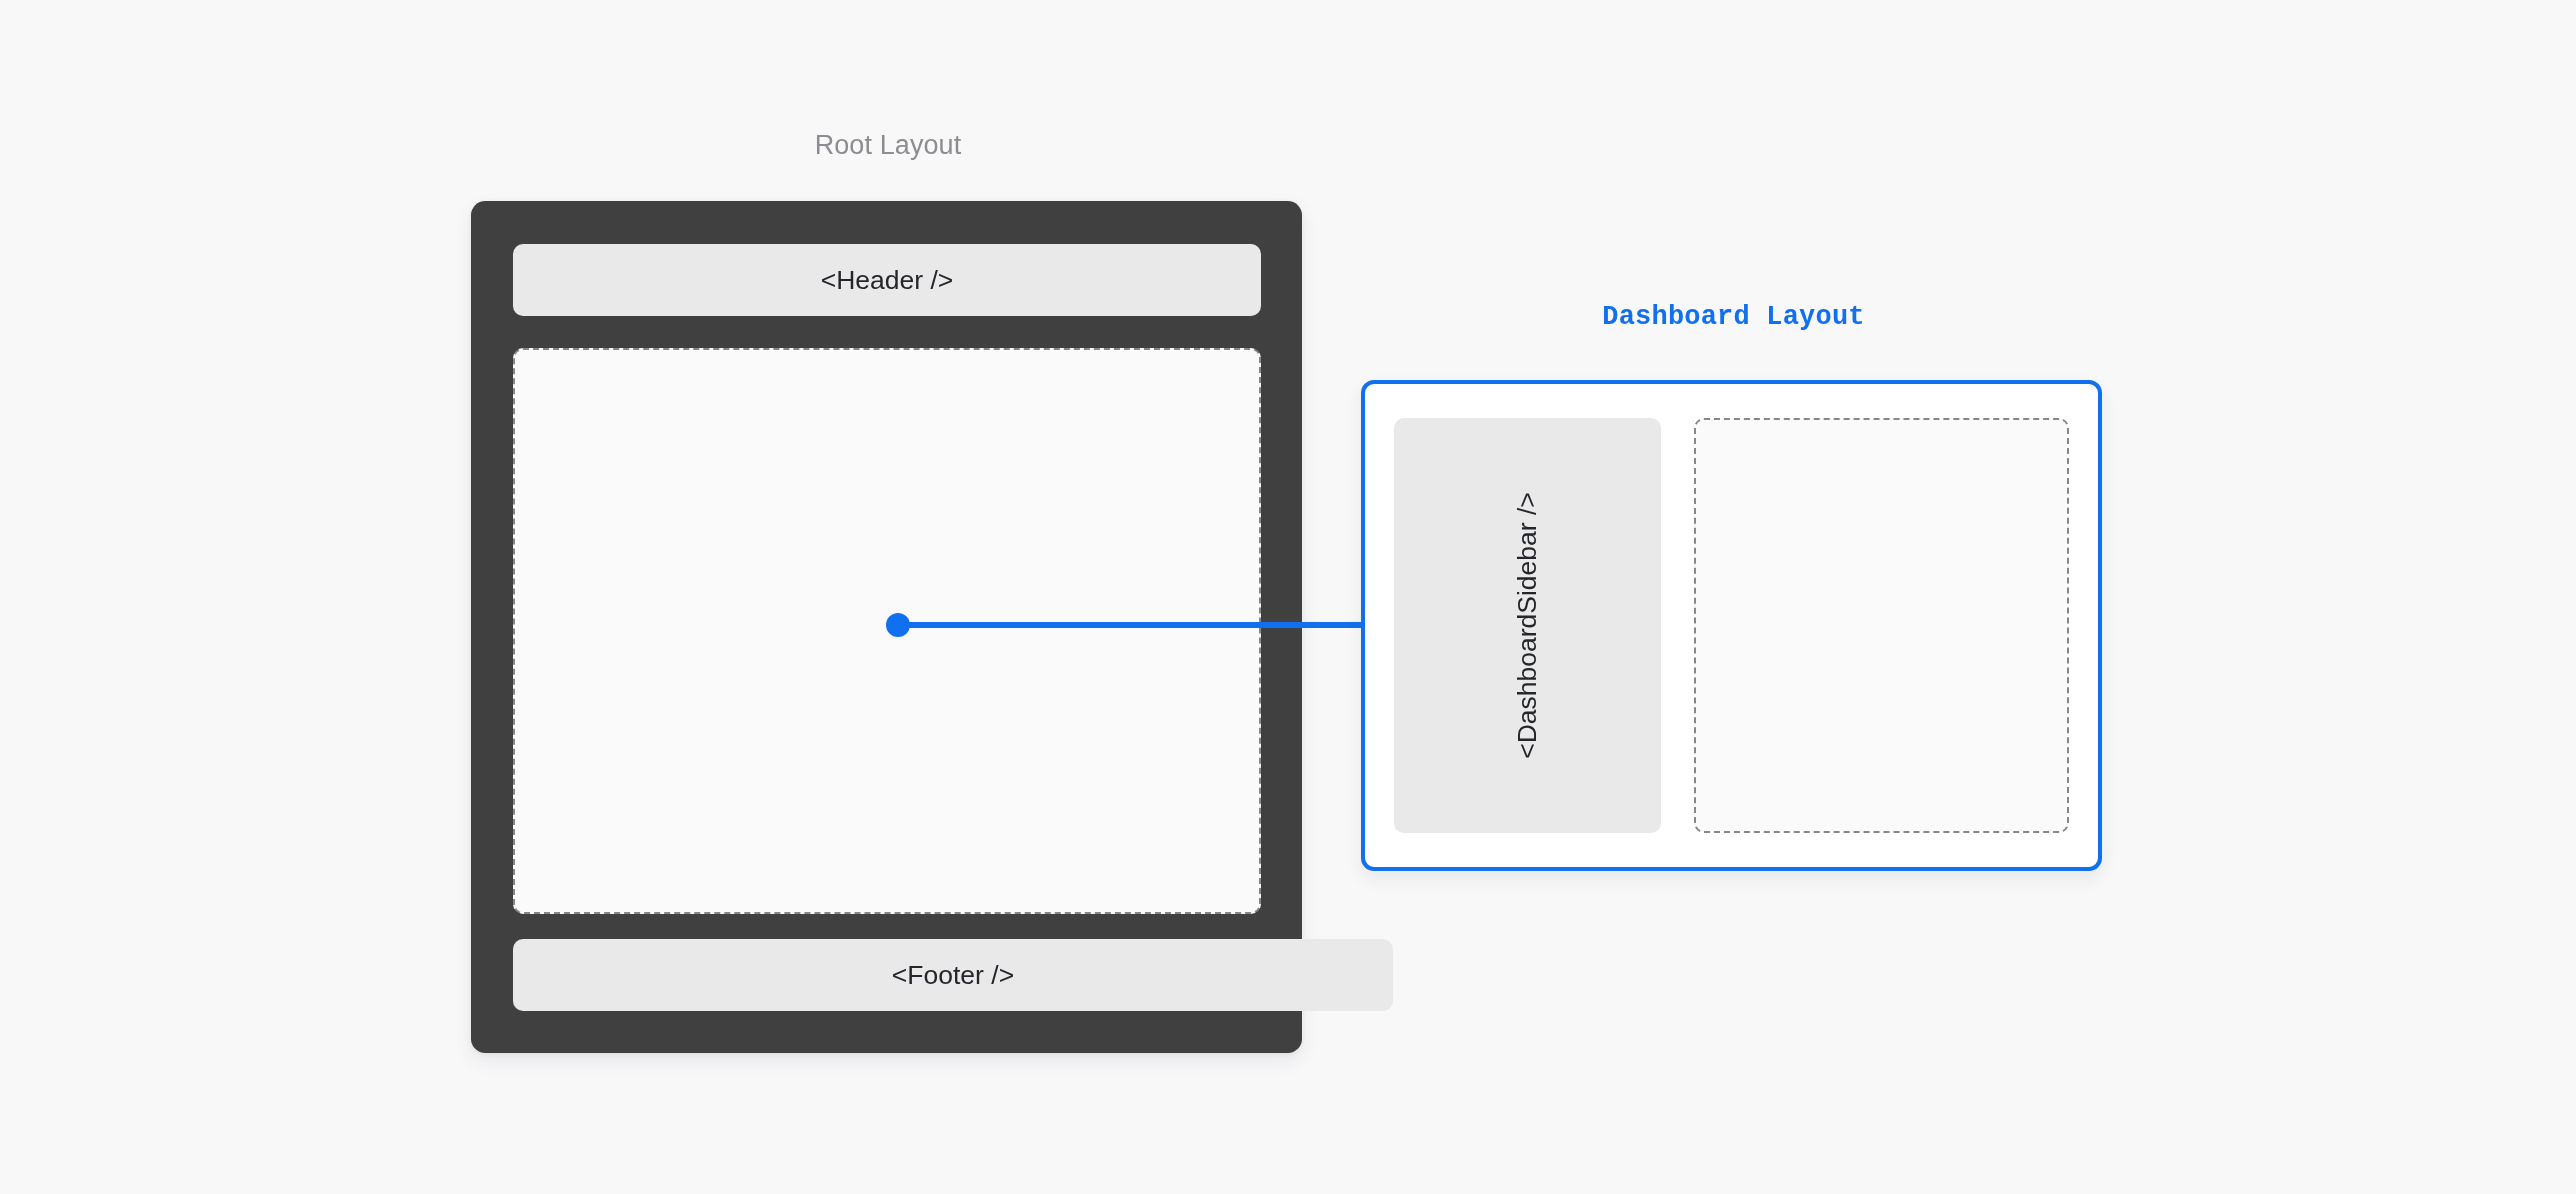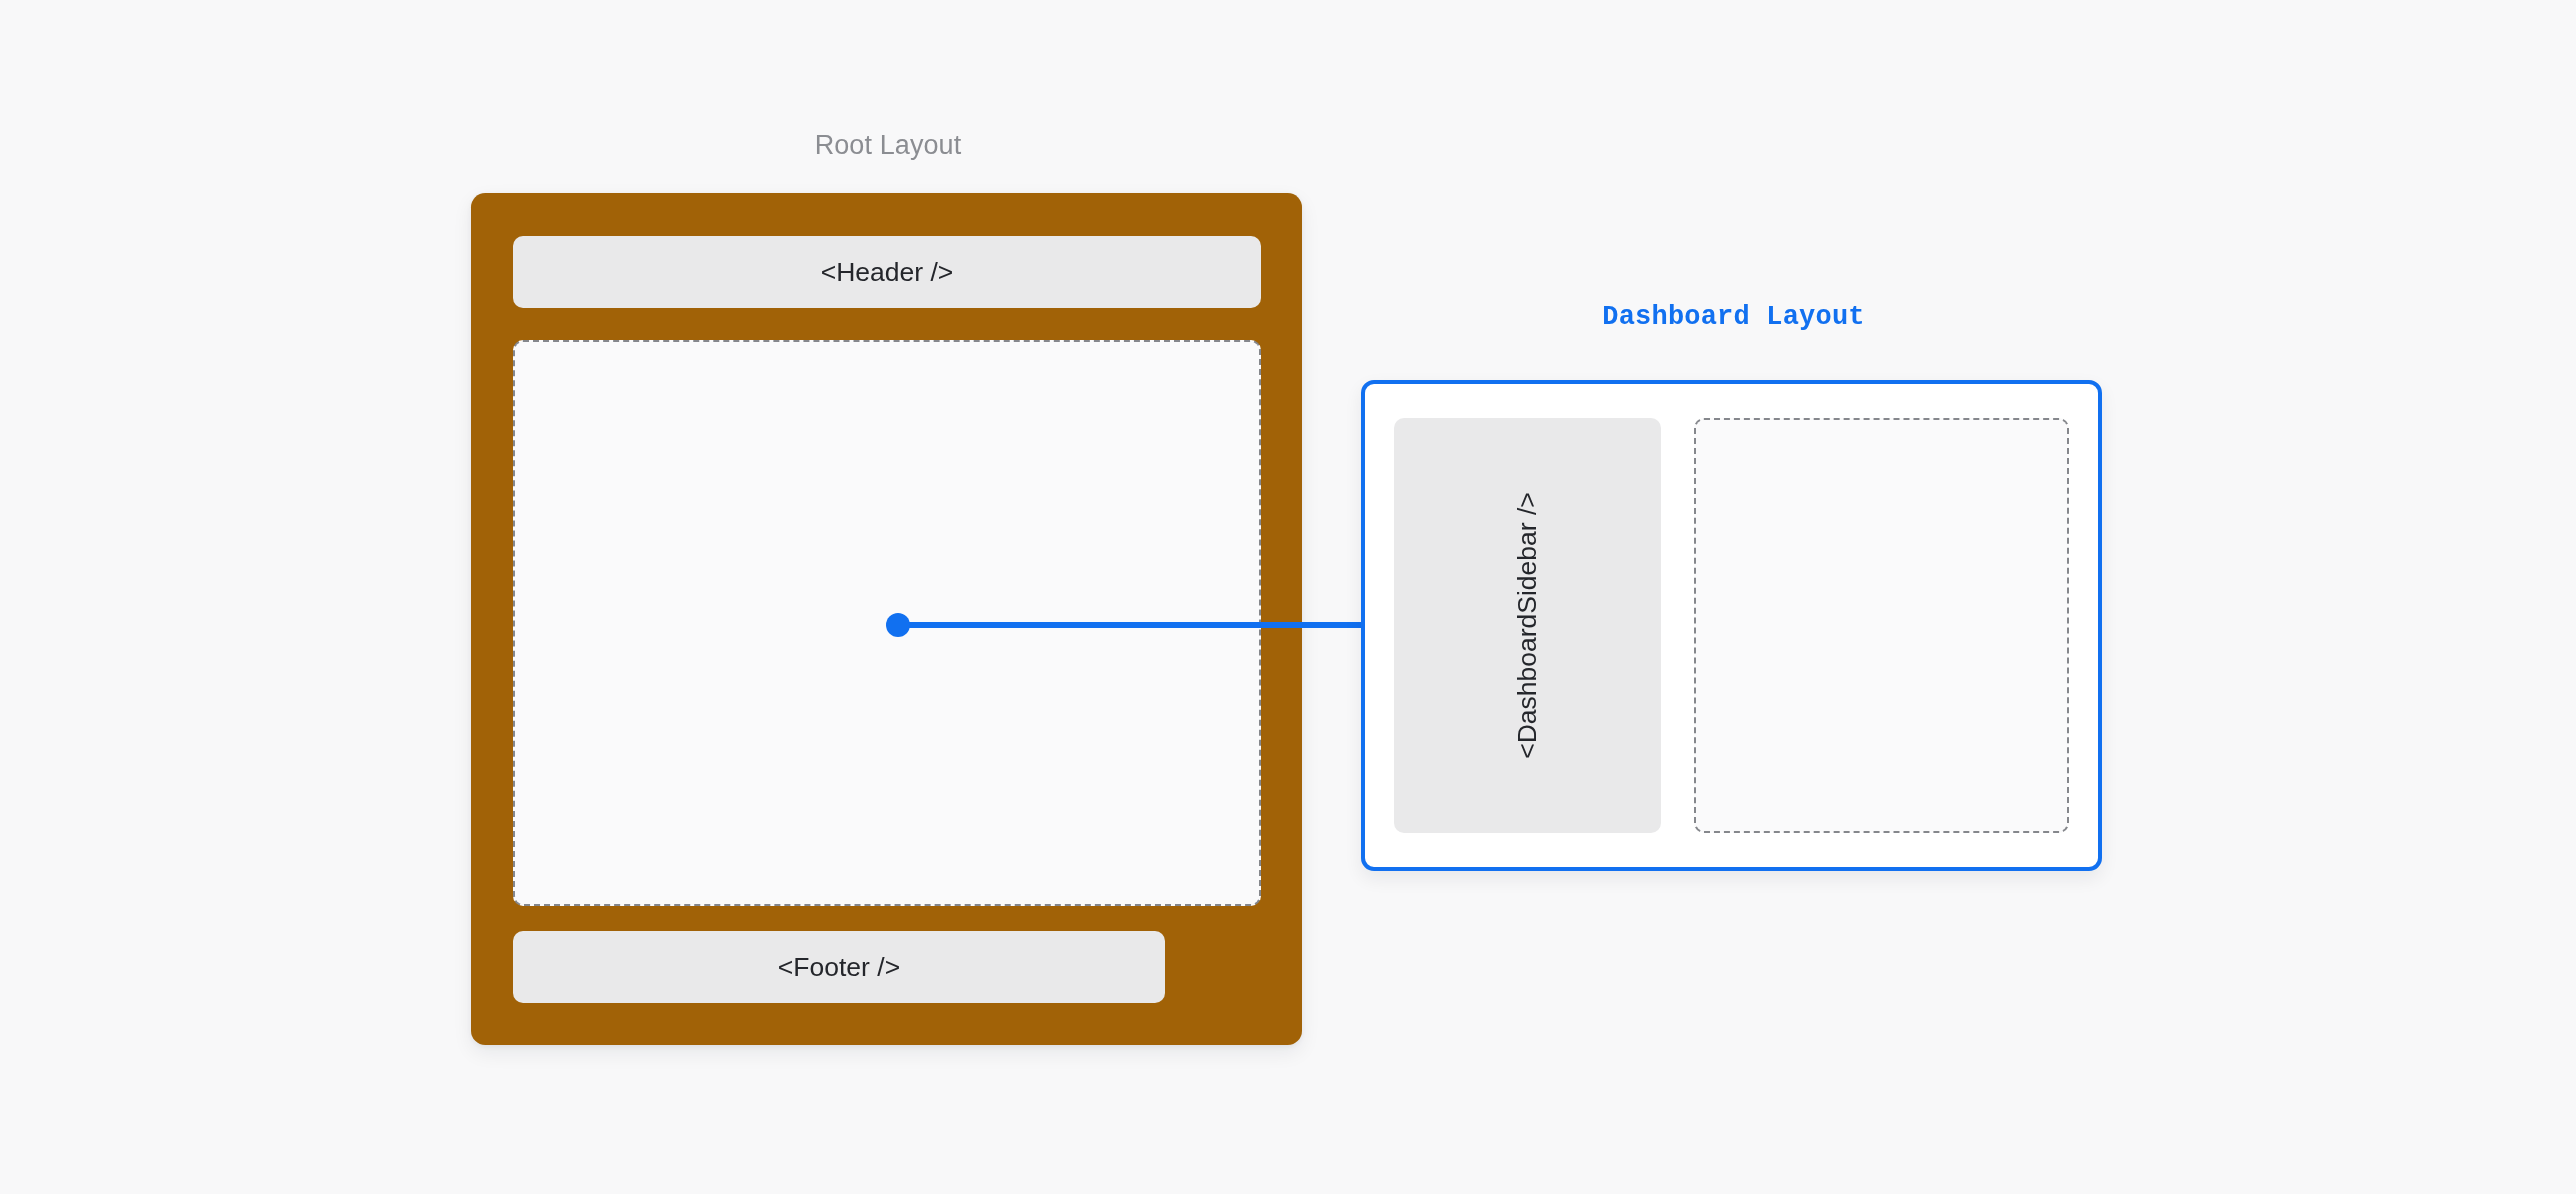--- a/index.html
+++ b/index.html
@@ -45,24 +45,24 @@
   .group-caption.accent {
     color: #1170f0;
     font-weight: bold;
     letter-spacing: 0.2px;
     font-family: Liberation Mono, monospace;
   }
 
   .root-card {
     position: absolute;
     left: 0;
-    top: 64px;
+    top: 72px;
     width: 831px;
     height: 852px;
-    background: #a16207;
+    background: #404040;
     border-radius: 14.3px;
     box-shadow: 0 7.2px 20px rgba(16, 24, 40, 0.07),
                 0 1.4px 5.7px rgba(16, 24, 40, 0.05);
     box-sizing: border-box;
     padding: 43px 42px;
   }
 
   .slab {
     background: #e9e9ea;
     border-radius: 10px;
@@ -79,21 +79,21 @@
     left: 42px;
     top: 43px;
     width: 748px;
     height: 72px;
   }
 
   .root-footer {
     position: absolute;
     left: 42px;
     top: 738px;
-    width: 652px;
+    width: 880px;
     height: 72px;
   }
 
   .slot {
     border: 2.1px dashed #85878c;
     border-radius: 10px;
     background: #fafafb;
     box-sizing: border-box;
   }
 

